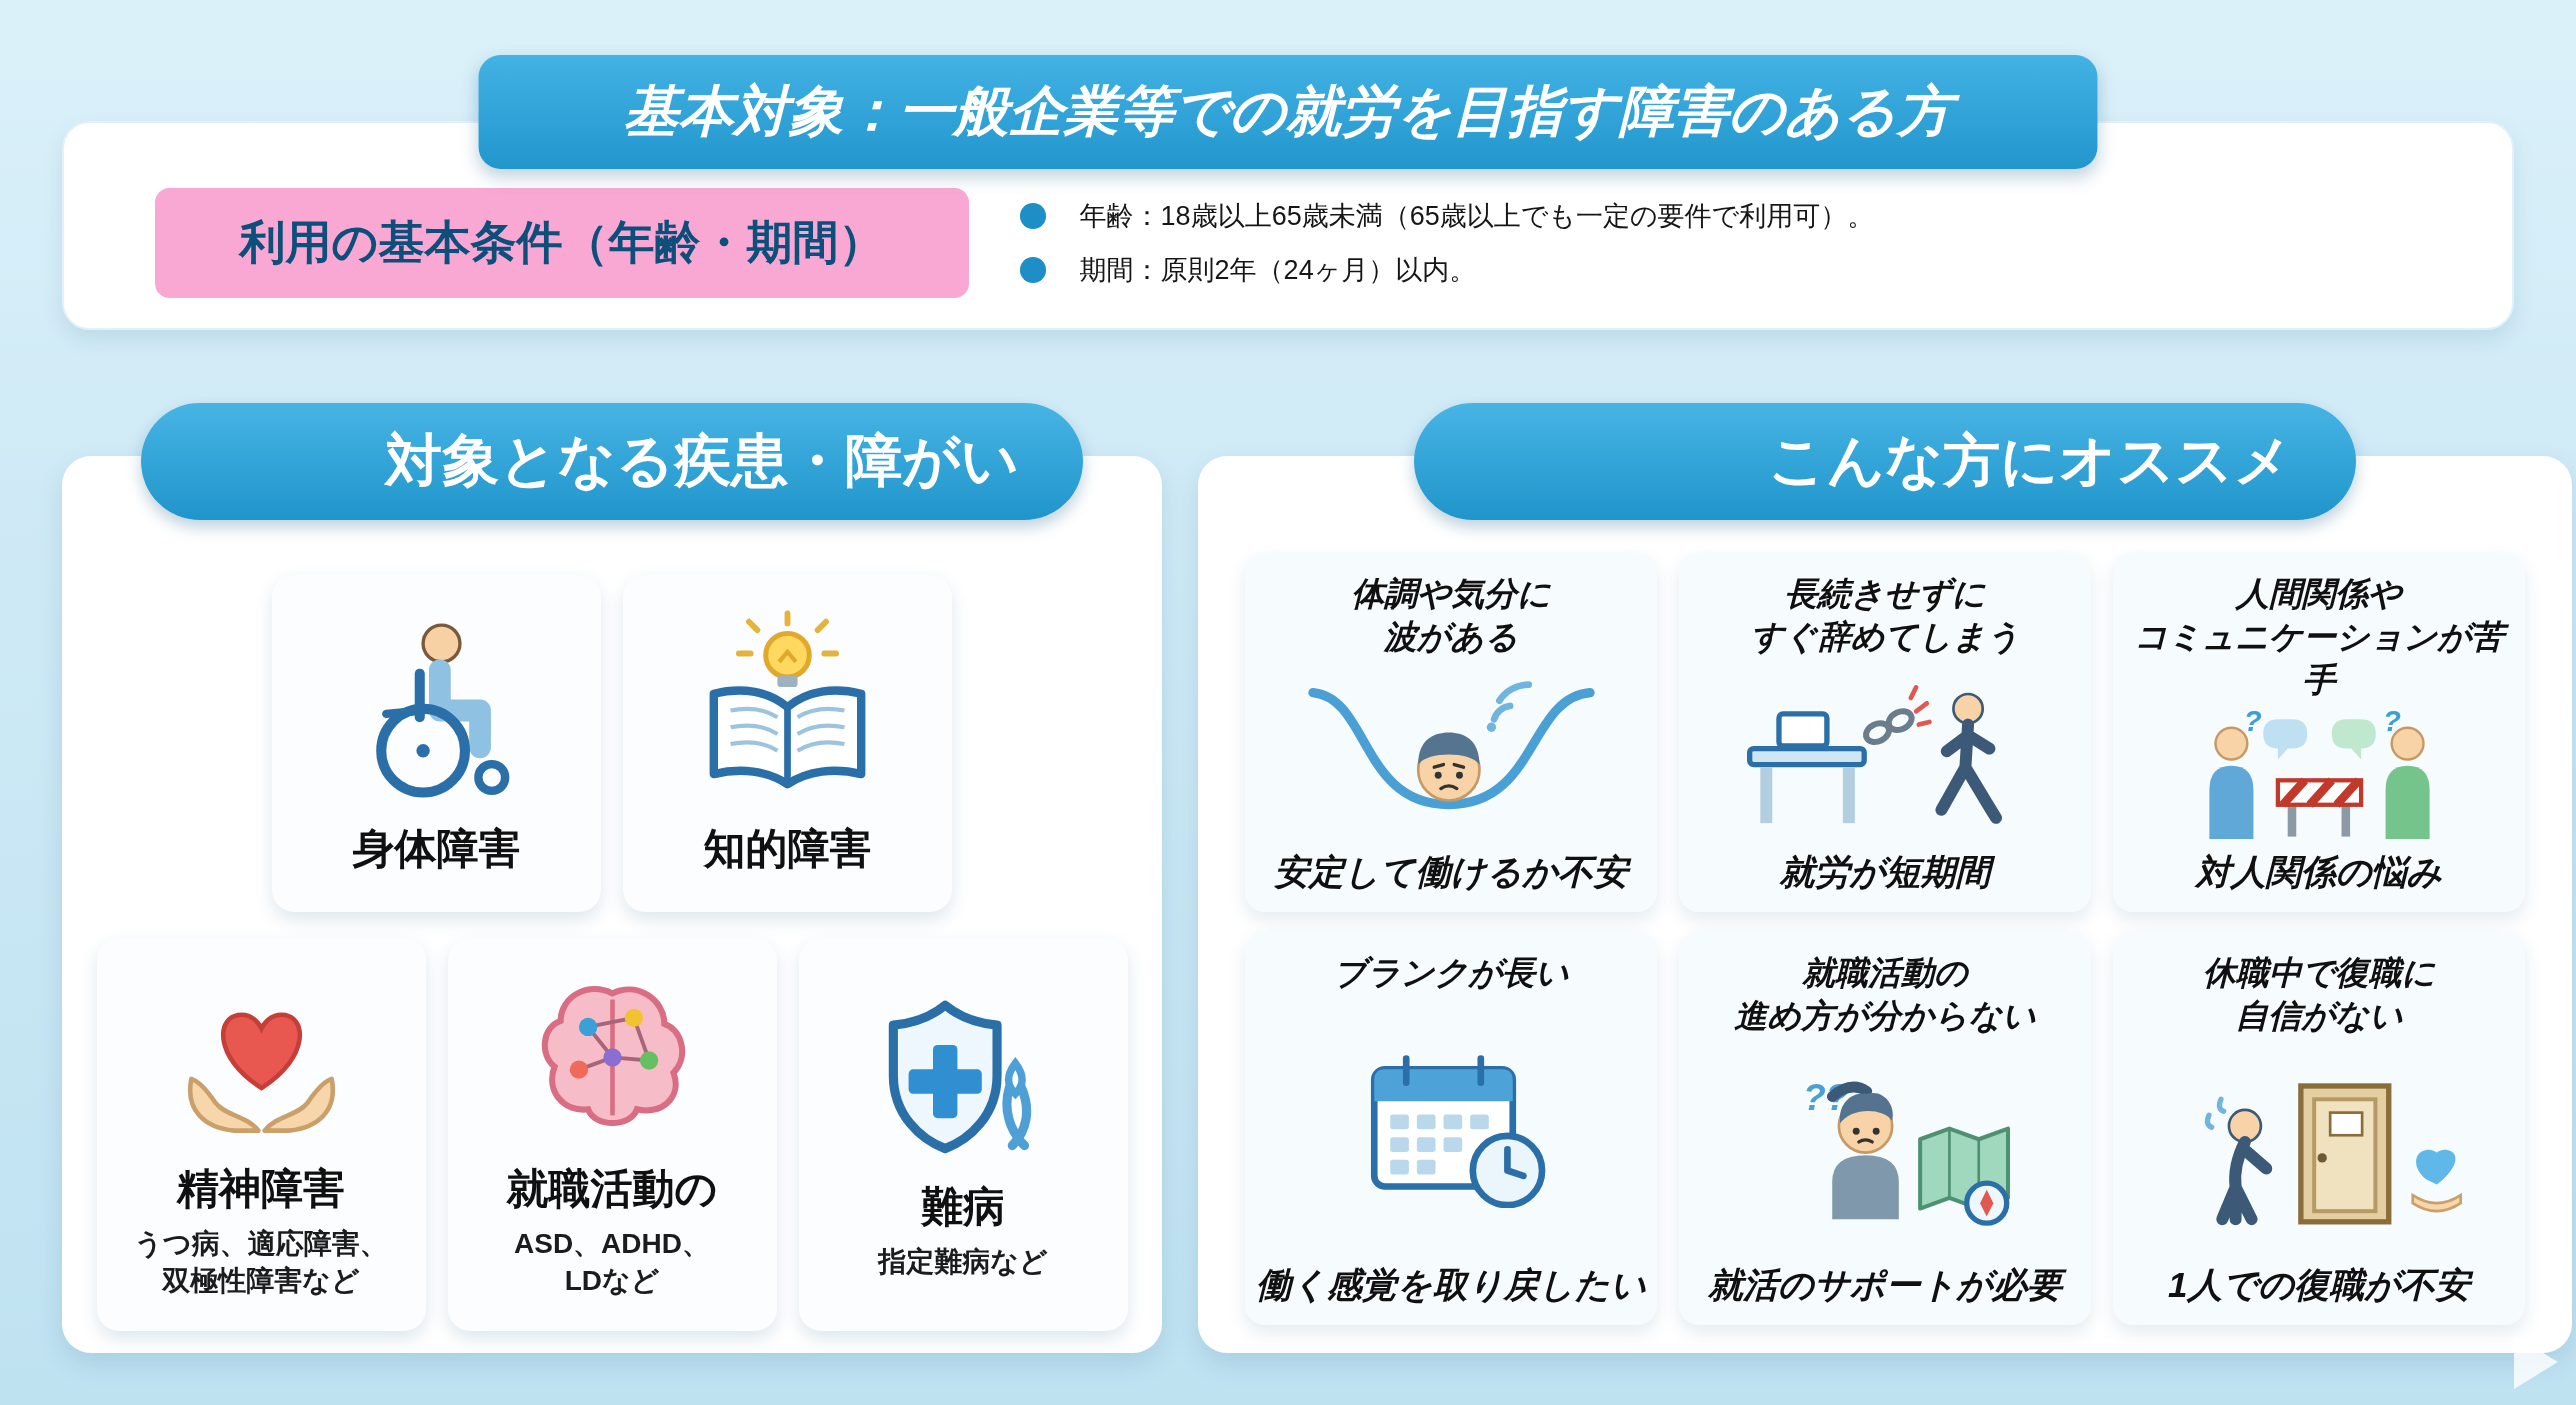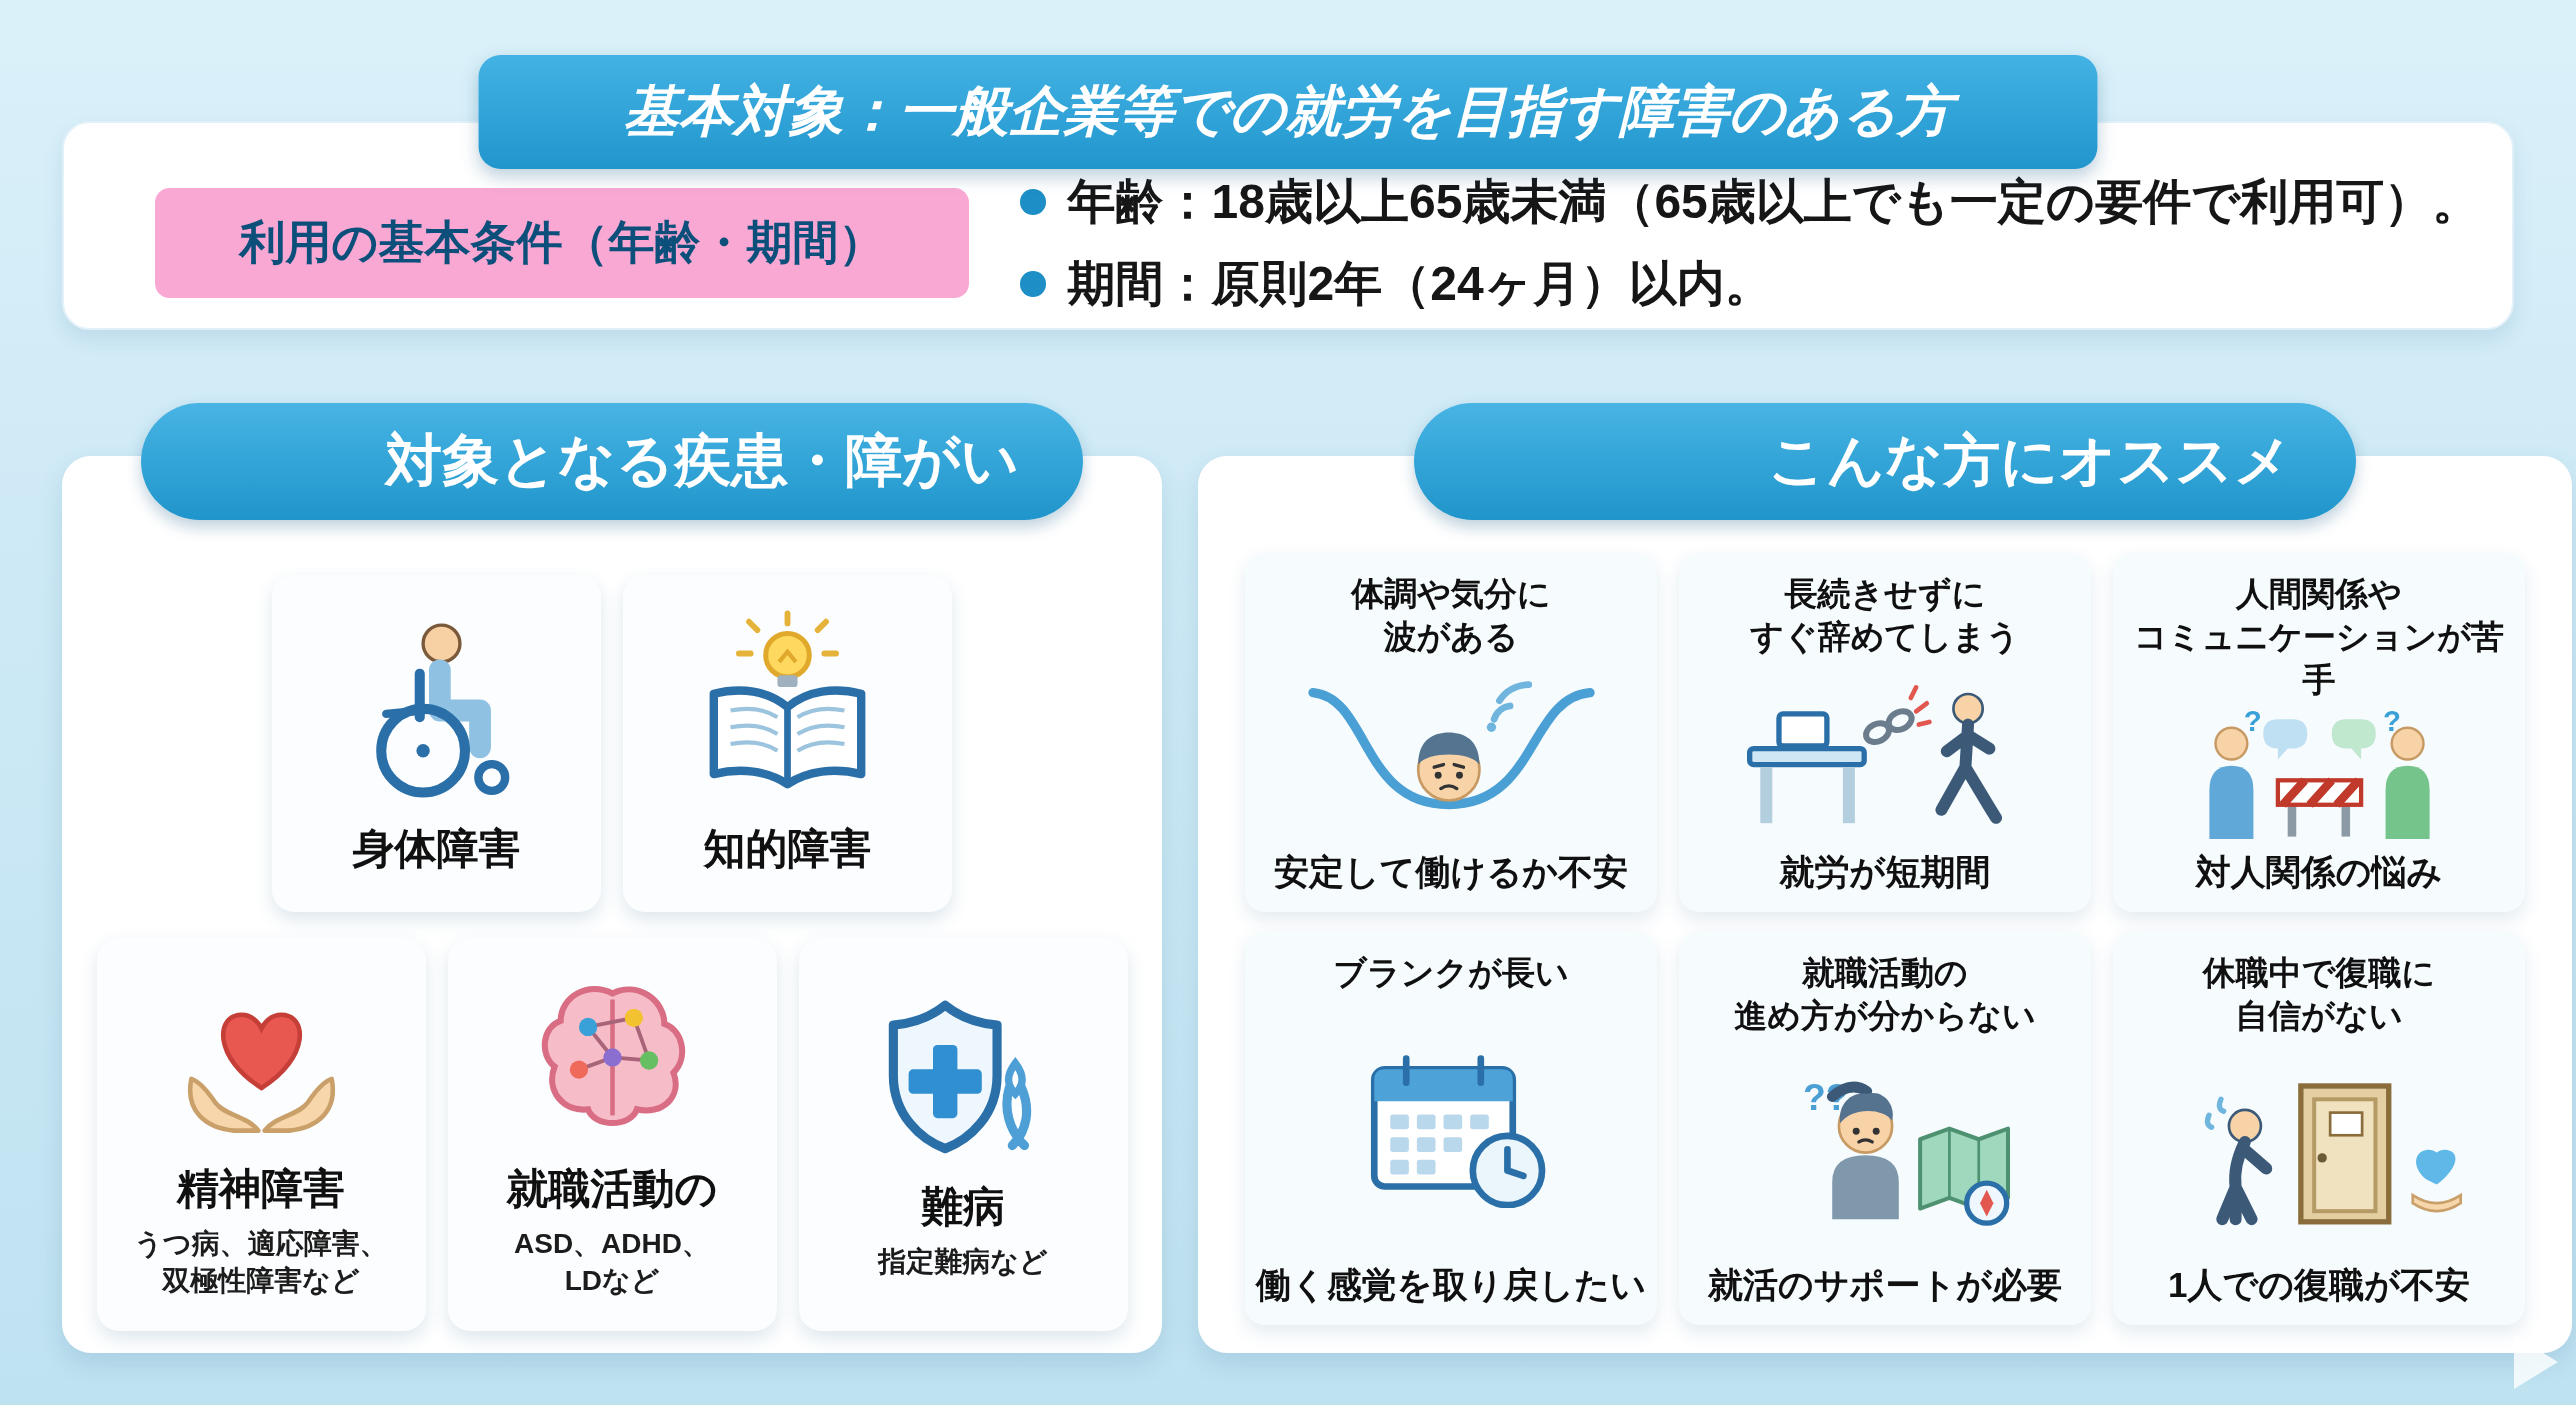--- a/index.html
+++ b/index.html
@@ -30,21 +30,21 @@
     box-shadow:0 9.1px 20px rgba(40,100,140,.12);
   }
   .cond-label {
     background:#f9a8d4; color:#0c4f7a; font-size:46px; font-weight:bold;
     padding:24px 42px; border-radius:14.6px; white-space:nowrap;
     min-width:814px; text-align:center;
   }
   .bullets { display:flex; flex-direction:column; gap:18.3px; }
   .bullet-row { display:flex; align-items:center; gap:22px; }
   .dot { width:25.6px; height:25.6px; border-radius:50%; background:#1d8fc6; flex:0 0 auto; }
-  .bullet-text { font-size:48px; font-weight:bold; color:#161616; white-space:nowrap; }
+  .bullet-text { font-size:27px; font-weight:normal; color:#161616; white-space:nowrap;margin-left:12px; }
   
   .panel {
     position:absolute; top:456px; height:897px; background:#ffffff;
     border-radius:29px; box-shadow:0 11px 24px rgba(40,100,140,.15);
   }
   .panel-left  { left:62px;   width:1100px; }
   .panel-right { left:1198px; width:1374px; }
   .pill {
     position:absolute; top:-53px; left:50%; transform:translateX(-50%);
     min-width:942px; text-align:right;
@@ -69,21 +69,21 @@
   .d-card.bottom .d-icon svg { width:183px; height:183px; }
   .d-label { font-size:42px; font-weight:bold; color:#101010; margin-top:9.1px; text-align:center; }
   .d-sub {
     font-size:28px; font-weight:bold; color:#1c1c1c; text-align:center;
     white-space:pre-line; line-height:1.32; margin-top:9.1px;
   }
   
   .r-grid {
     padding:97px 23px 0; display:grid;
     grid-template-columns:repeat(3,412px); grid-template-rows:359px 393px;
-    gap:20px 22px; justify-content:center;
+    gap:20px 22px; justify-content:center;font-style:italic;
   }
   .r-card {
     background:#f6fbfe; border-radius:20px;
     box-shadow:0 7.3px 16.5px rgba(50,110,150,.13);
     display:flex; flex-direction:column; align-items:center;
     padding:20px 7.3px 16.5px;
   }
   .r-title {
     font-size:33px; font-weight:bold; text-align:center; color:#101010;
     white-space:pre-line; line-height:1.3;

